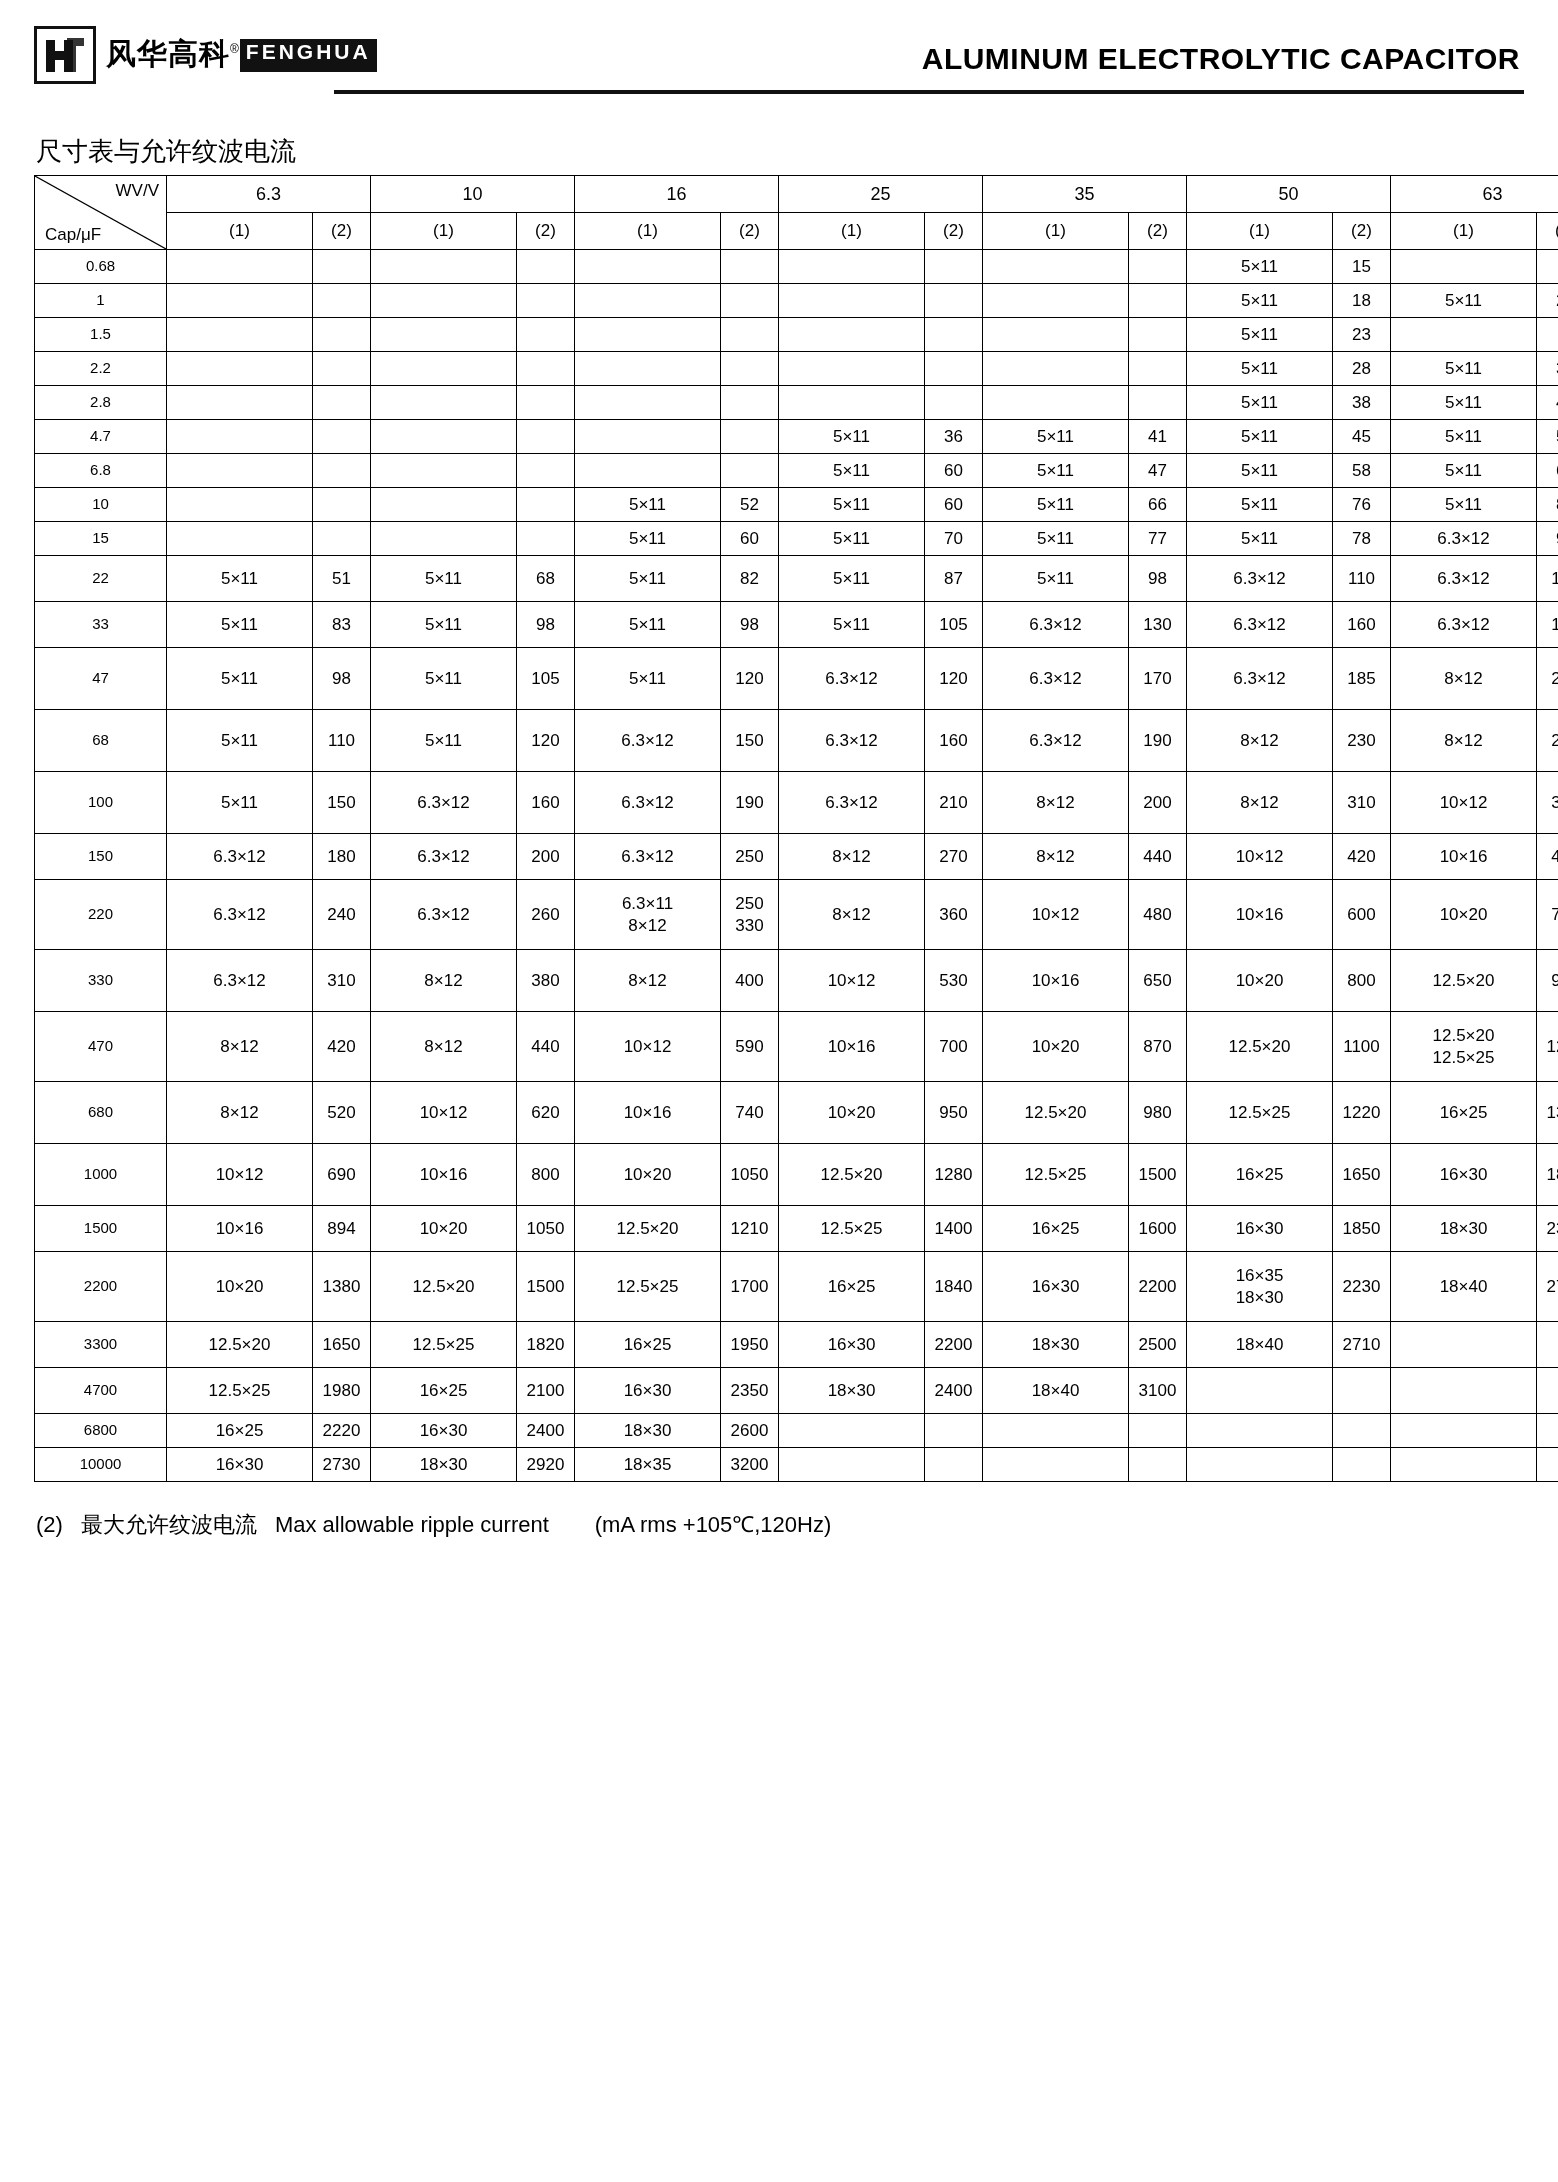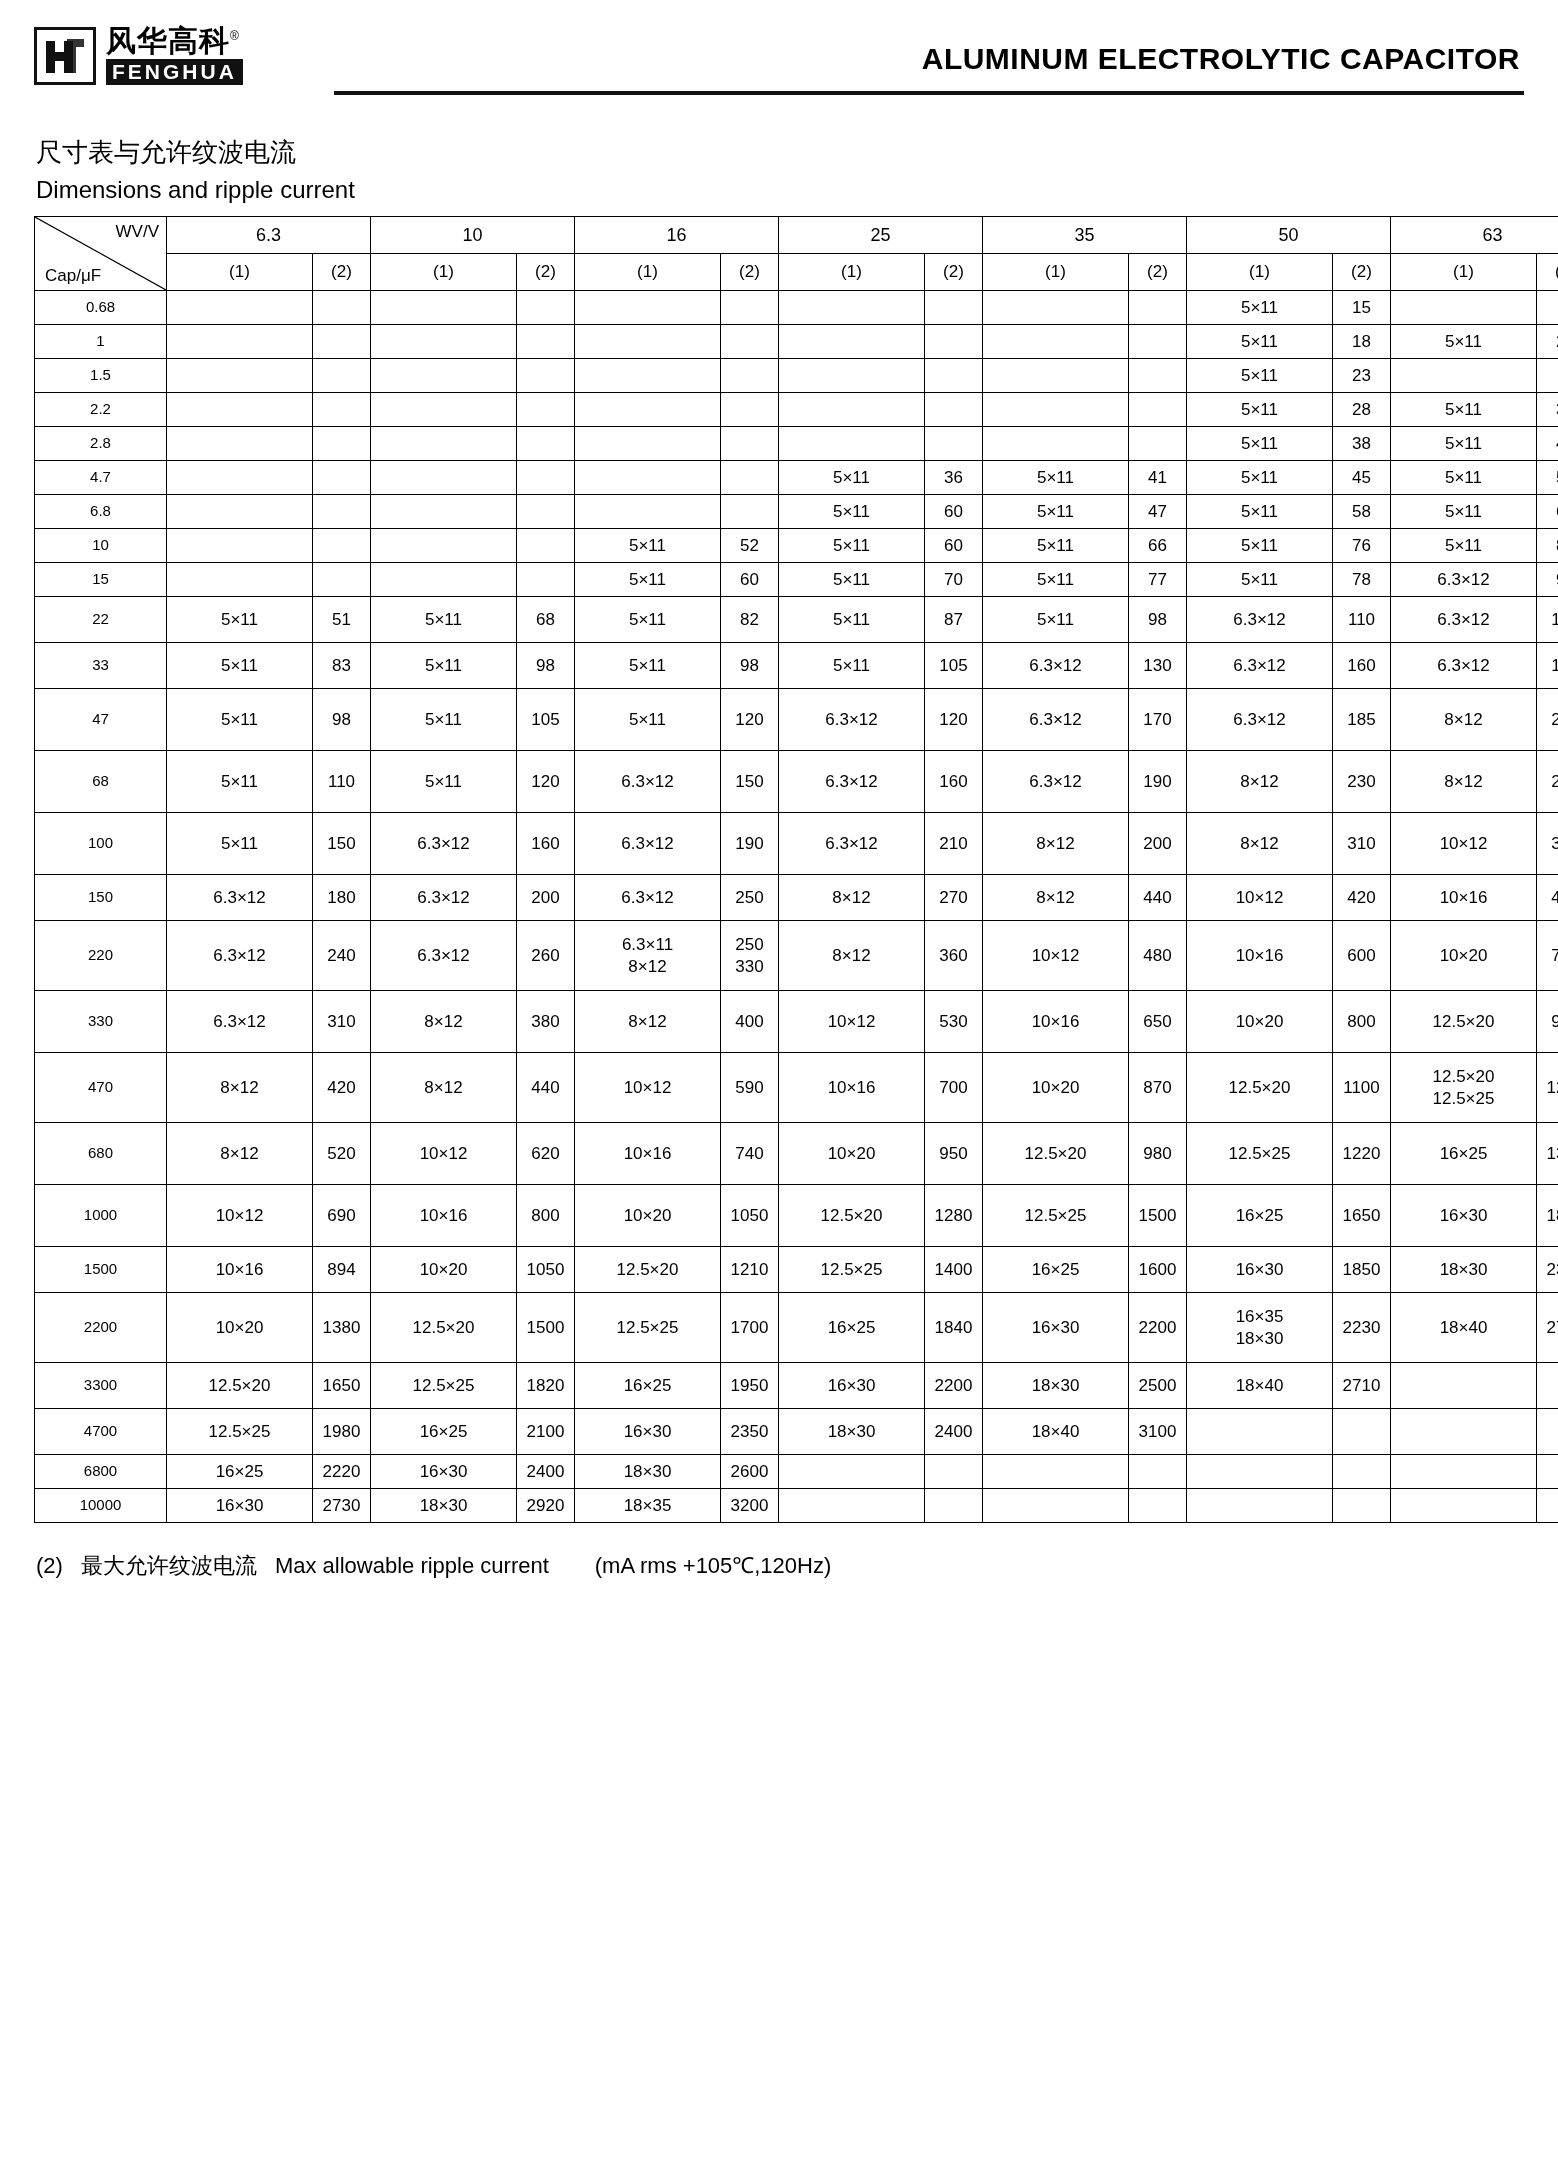--- a/index.html
+++ b/index.html
@@ -33,21 +33,21 @@
     width: 62px;
     height: 58px;
     border: 3px solid #111;
     display: flex;
     align-items: center;
     justify-content: center;
     position: relative;
     background: #fff;
   }
   .logo-mark svg { display: block; }
-  .brand-text { display: flex; flex-direction: column; line-height: 1; }
+  .brand-text { display: flex; flex-direction: row; line-height: 1; }
   .brand-cn {
     font-size: 30px;
     font-weight: bold;
     letter-spacing: 1px;
     margin-bottom: 3px;
     position: relative;
   }
   .brand-cn .reg {
     font-size: 12px;
     vertical-align: super;
@@ -173,21 +173,20 @@
           <span>风华高科</span><span class="reg">®</span>
         </div>
         <div class="brand-en">FENGHUA</div>
       </div>
     </div>
     <div class="doc-title">ALUMINUM ELECTROLYTIC CAPACITOR</div>
     <div class="header-rule"></div>
   </div>
 
   <div class="sec-title-cn">尺寸表与允许纹波电流</div>
-  <div class="sec-title-en">Dimensions and ripple current</div>
 
   <table class="dims">
     <colgroup>
       <col class="c-cap">
       <col class="c-one">
         <col class="c-two">
       <col class="c-one">
         <col class="c-two">
       <col class="c-one">
         <col class="c-two">

